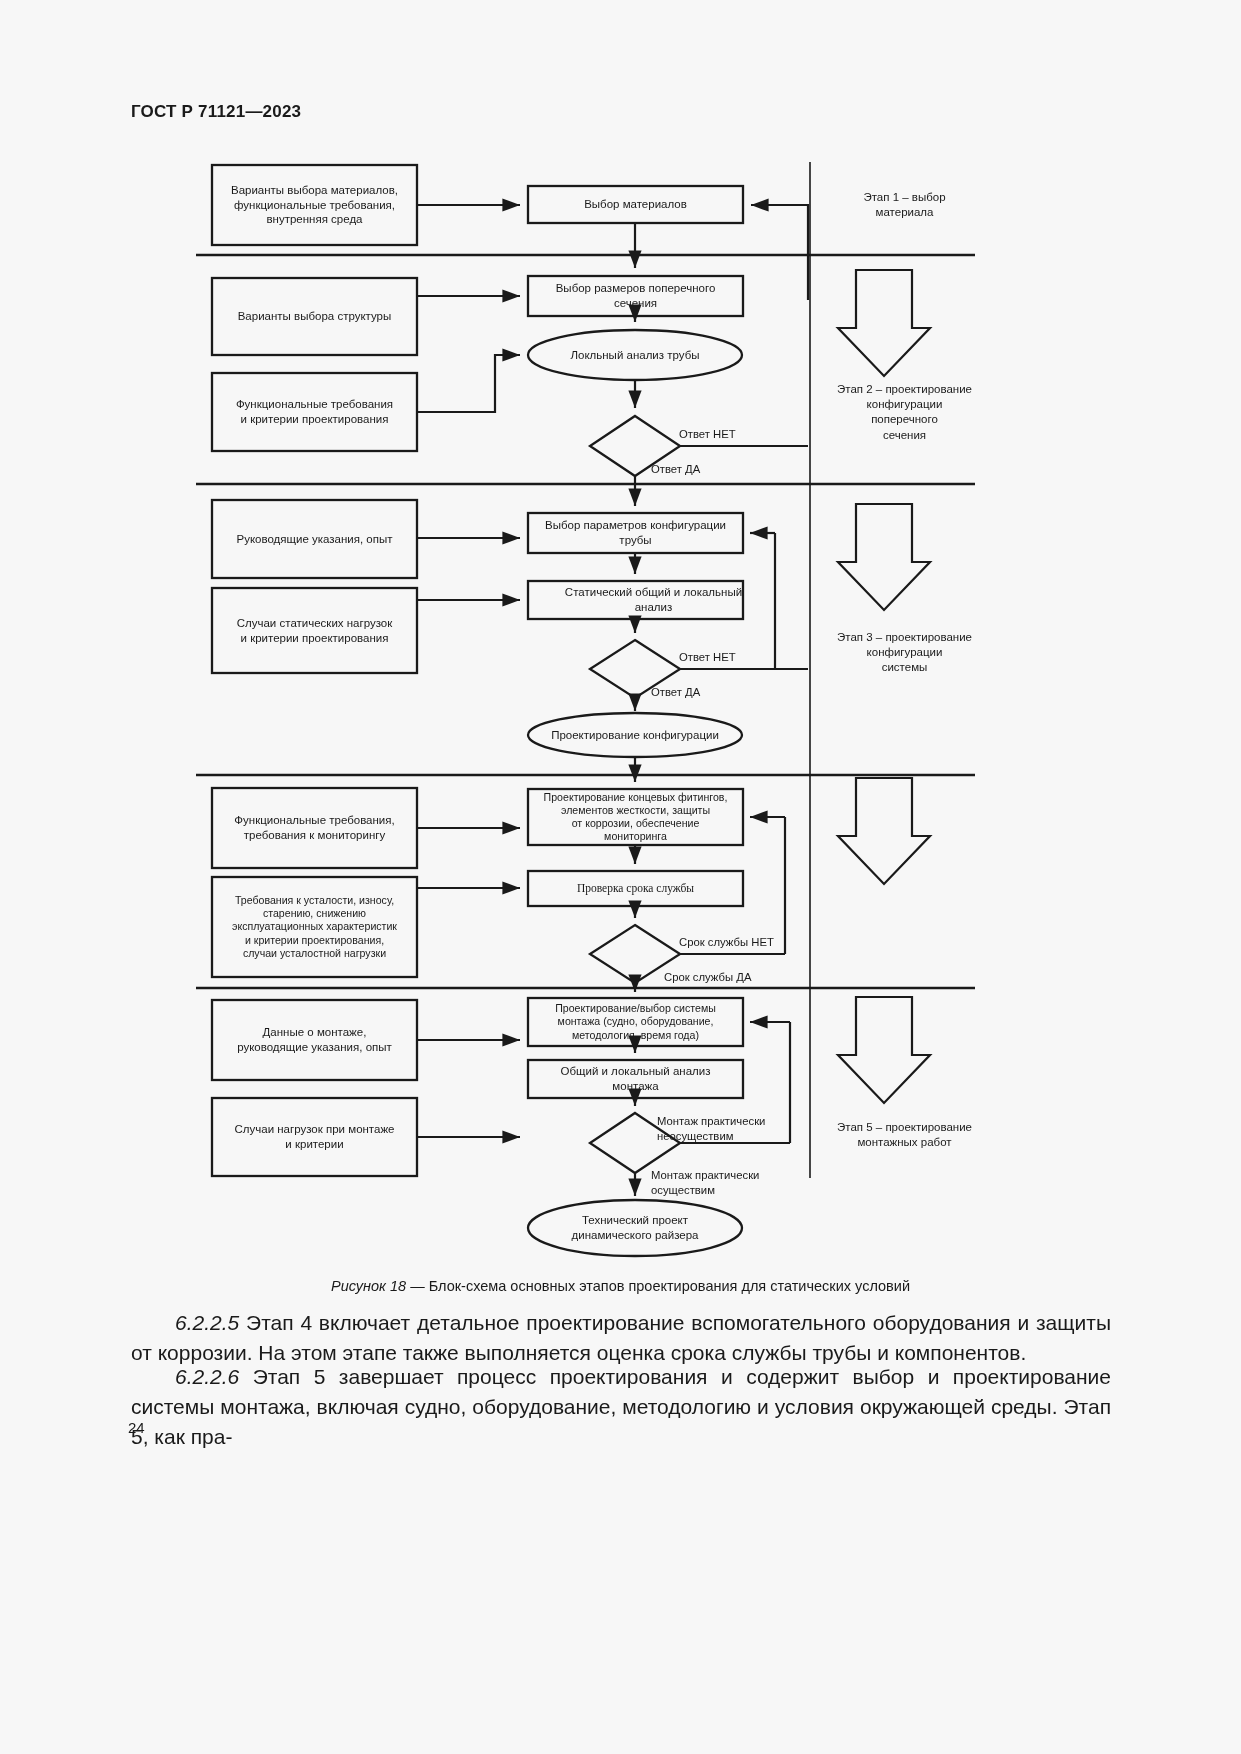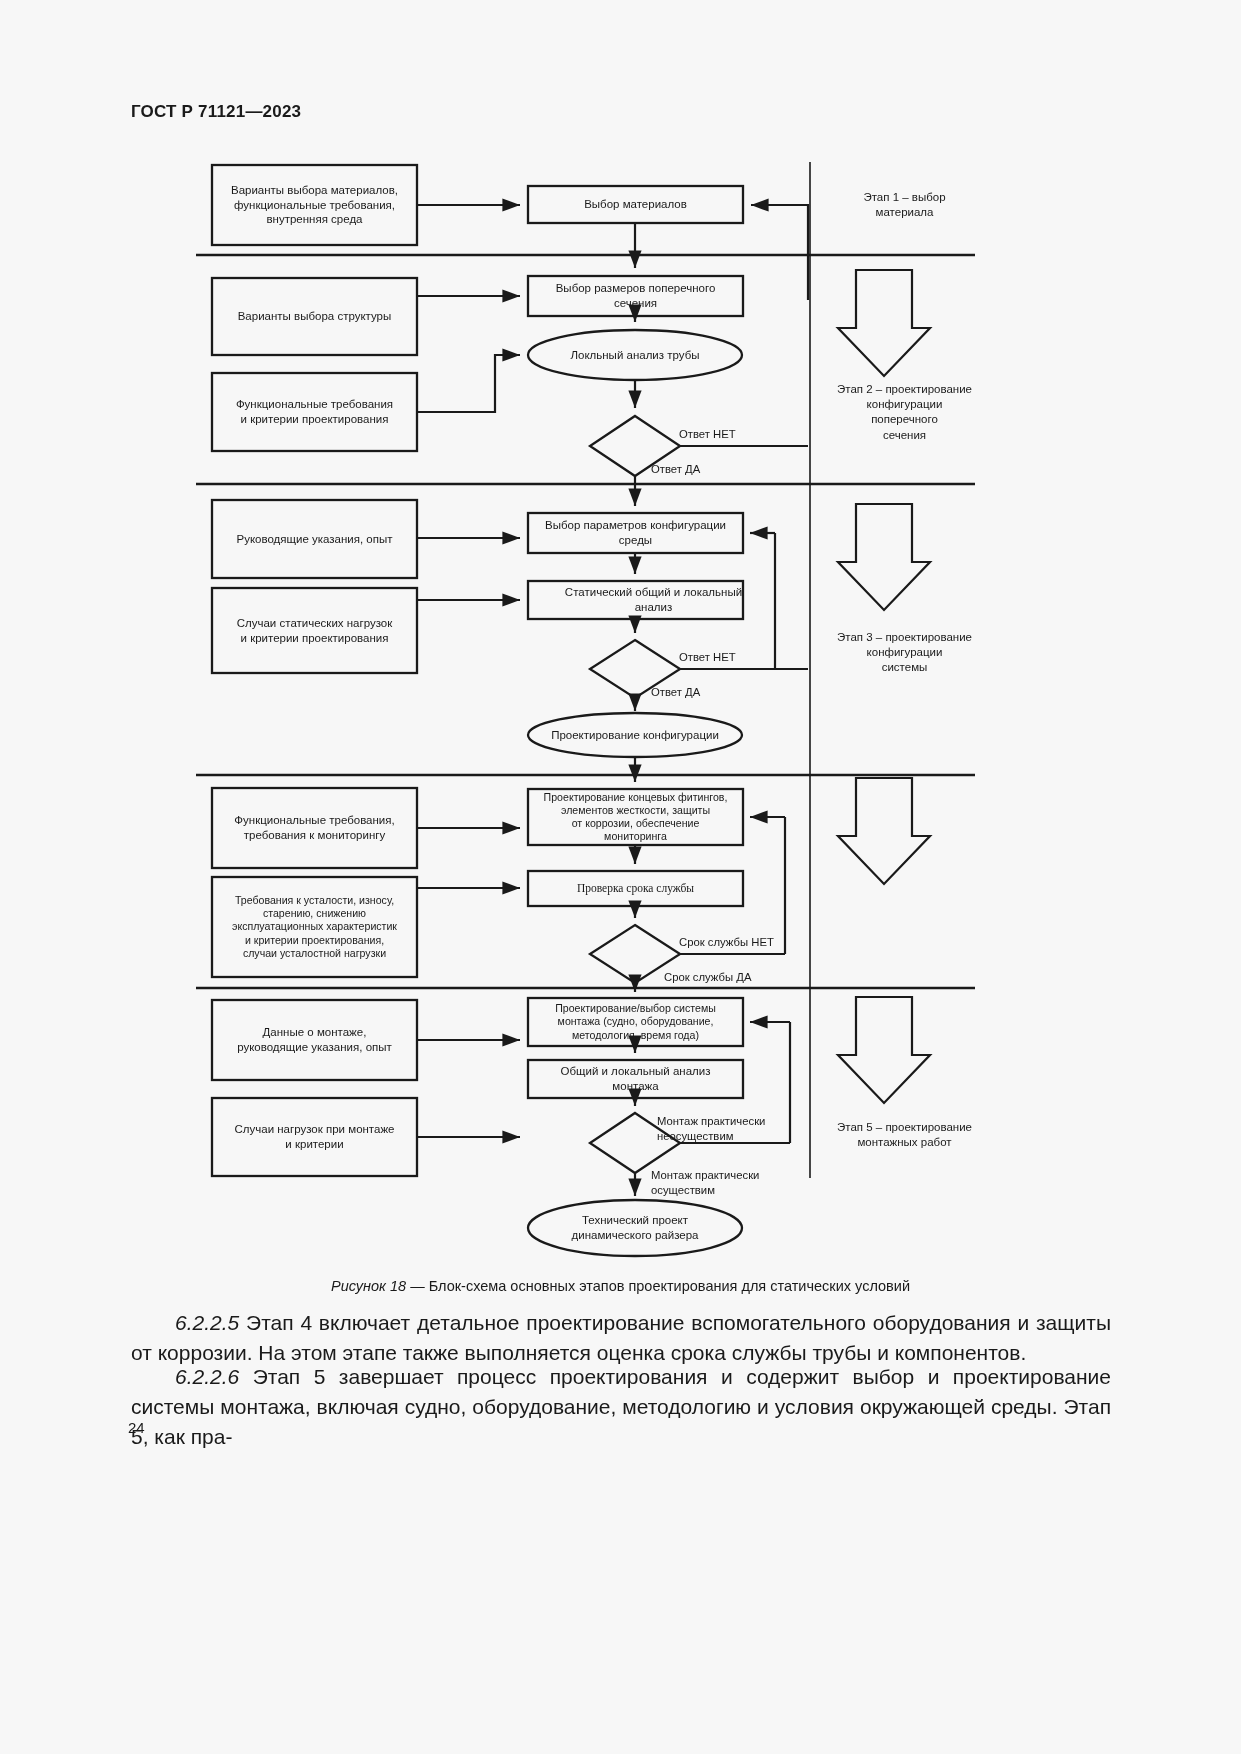--- a/index.html
+++ b/index.html
@@ -227,21 +227,21 @@
 случаи усталостной нагрузки</div>
     <div class="nd" style="left:212px;top:1000px;width:205px;height:80px;">Данные о монтаже,
 руководящие указания, опыт</div>
     <div class="nd" style="left:212px;top:1098px;width:205px;height:78px;">Случаи нагрузок при монтаже
 и критерии</div>
 
     <div class="nd" style="left:528px;top:186px;width:215px;height:37px;">Выбор материалов</div>
     <div class="nd" style="left:528px;top:276px;width:215px;height:40px;">Выбор размеров поперечного
 сечения</div>
     <div class="nd" style="left:526px;top:513px;width:219px;height:40px;">Выбор параметров конфигурации
-среды</div>
+трубы</div>
     <div class="nd" style="left:528px;top:581px;width:251px;height:38px;">Статический общий и локальный
 анализ</div>
     <div class="nd small" style="left:525px;top:789px;width:221px;height:56px;">Проектирование концевых фитингов,
 элементов жесткости, защиты
 от коррозии, обеспечение
 мониторинга</div>
     <div class="nd" style="left:528px;top:871px;width:215px;height:35px;font-family:Liberation Serif, serif;">Проверка срока службы</div>
     <div class="nd small" style="left:526px;top:998px;width:219px;height:48px;">Проектирование/выбор системы
 монтажа (судно, оборудование,
 методология, время года)</div>

